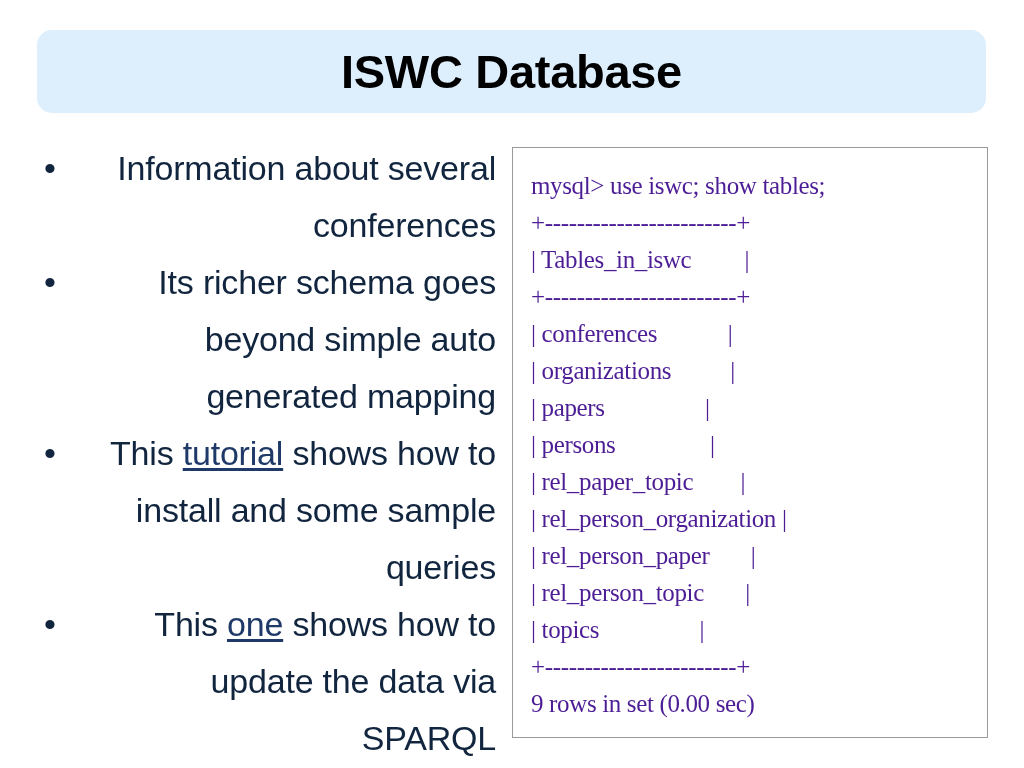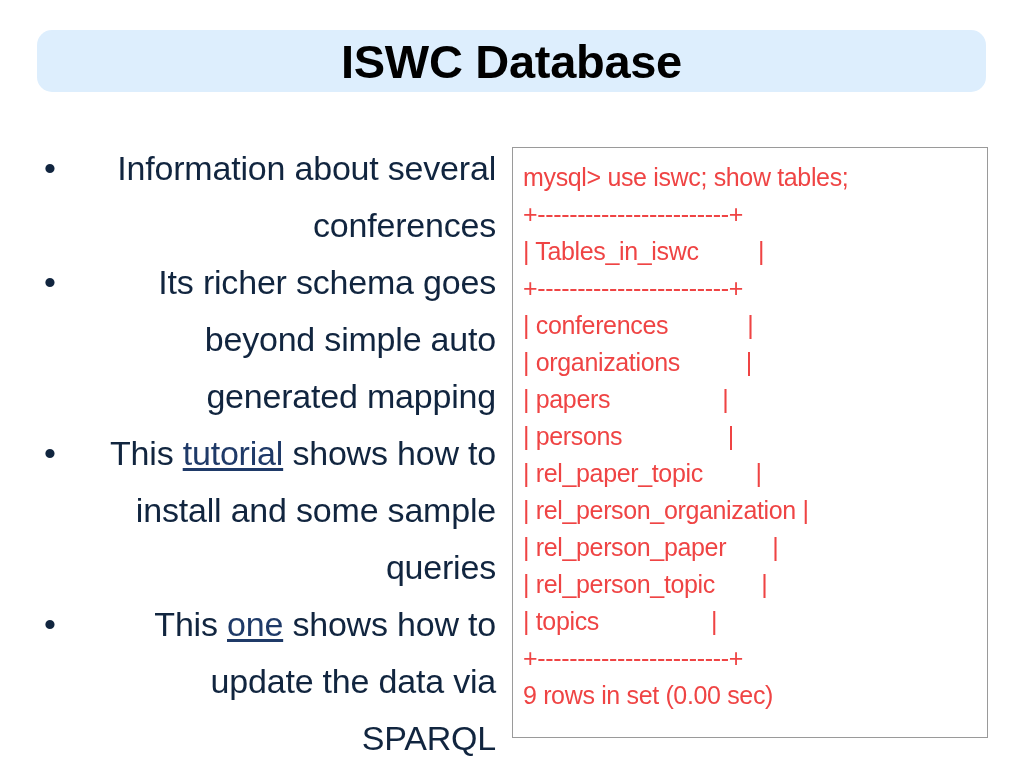--- a/index.html
+++ b/index.html
@@ -16,21 +16,21 @@
     font-family: "Liberation Sans", sans-serif;
     -webkit-font-smoothing: antialiased;
   }
 
   
   .title-banner {
     position: absolute;
     left: 37px;
     top: 30px;
     width: 949px;
-    height: 62px;
+    height: 83px;
     background: #ddeefd;
     border-radius: 15px;
     display: flex;
     align-items: center;
     justify-content: center;
     box-sizing: border-box;
   }
   .title-text {
     font-family: "Liberation Sans", sans-serif;
     font-size: 47px;
@@ -87,25 +87,25 @@
     top: 147px;
     width: 476px;
     height: 591px;
     background: #ffffff;
     border: 1px solid #9a9a9a;
     box-sizing: border-box;
     padding: 11px 0 0 10px;
     overflow: hidden;
   }
   .terminal-output {
-    margin: 0;
-    font-family: Liberation Sans, sans-serif;
+    margin: 8px;
+    font-family: Liberation Serif, serif;
     font-size: 25px;
     line-height: 37px;
-    color: #ef4444;
+    color: #4c1d95;
     white-space: pre;
     letter-spacing: -0.35px;
   }
 </style>
 </head>
 <body>
 
 <div class="title-banner">
   <span class="title-text">ISWC Database</span>
 </div>

